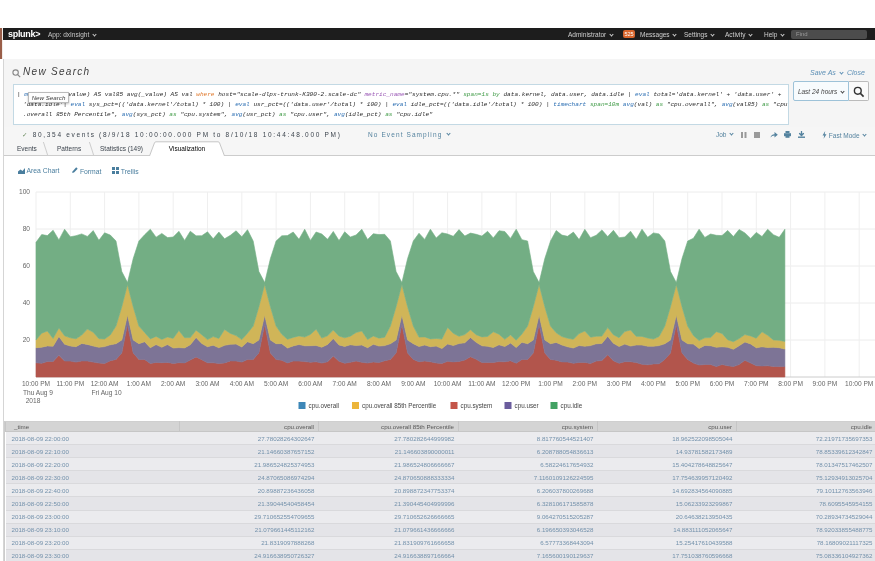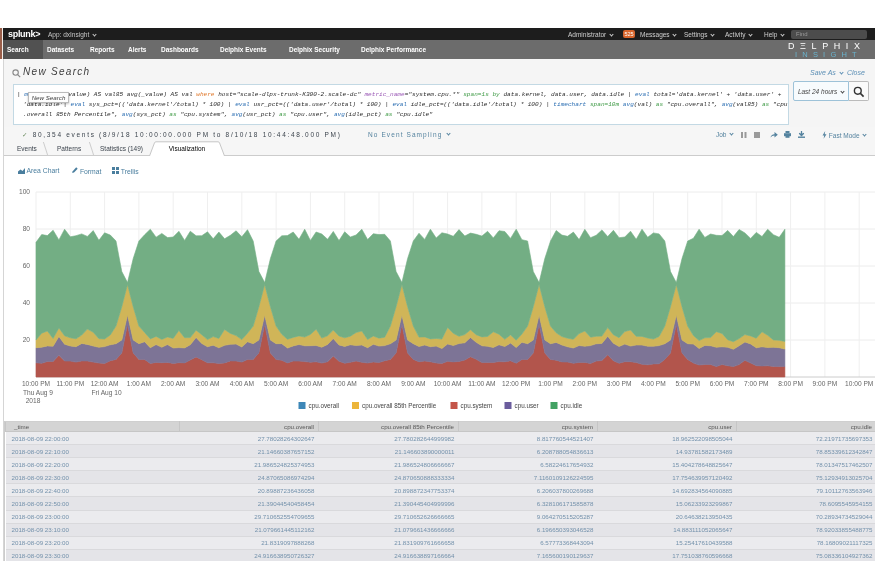--- a/index.html
+++ b/index.html
@@ -82,35 +82,20 @@
     <div class="app">App: dxInsight <span class="chev"></span></div>
     <div class="titem" style="left:568px">Administrator <span class="chev"></span></div>
     <div id="badge">525</div>
     <div class="titem" style="left:640px">Messages <span class="chev"></span></div>
     <div class="titem" style="left:684px">Settings <span class="chev"></span></div>
     <div class="titem" style="left:725px">Activity <span class="chev"></span></div>
     <div class="titem" style="left:764px">Help <span class="chev"></span></div>
     <div id="findbox">Find</div>
   </div>
 
-  <div id="navbar">
-    <div id="nav-active"></div>
-    <div class="nitem" style="left:7px">Search</div>
-    <div class="nitem" style="left:47px">Datasets</div>
-    <div class="nitem" style="left:90px">Reports</div>
-    <div class="nitem" style="left:128px">Alerts</div>
-    <div class="nitem" style="left:161px">Dashboards</div>
-    <div class="nitem" style="left:220px">Delphix Events</div>
-    <div class="nitem" style="left:289px">Delphix Security</div>
-    <div class="nitem" style="left:361px">Delphix Performance</div>
-    <div id="dlpx">
-        <div class="d1">DΞLPHIX</div>
-        <div class="d2">INSIGHT</div>
-      </div>
-  </div>
 
   <div id="searchhead">
     <svg class="maglass" style="left:12px;top:10px" width="9" height="9" viewBox="0 0 9 9">
       <circle cx="3.6" cy="3.6" r="2.7" fill="none" stroke="#888" stroke-width="1.1"></circle>
       <line x1="5.7" y1="5.7" x2="8.2" y2="8.2" stroke="#888" stroke-width="1.2"></line>
     </svg>
     <div id="nstitle">New Search</div>
     <div id="saveas">Save As <span class="chev"></span></div>
     <div id="closel">Close</div>
     <div id="qbox">

